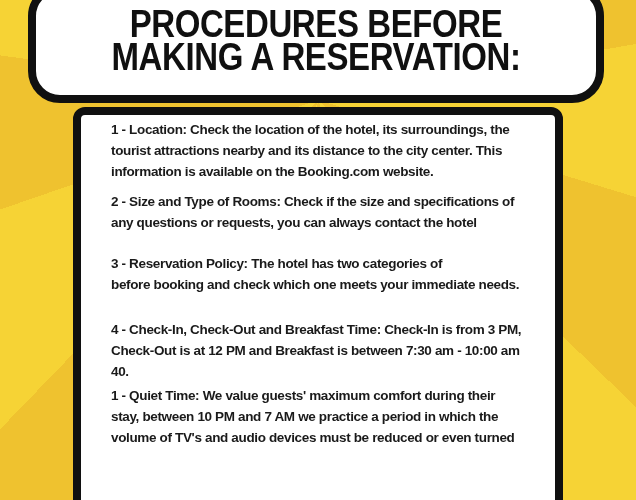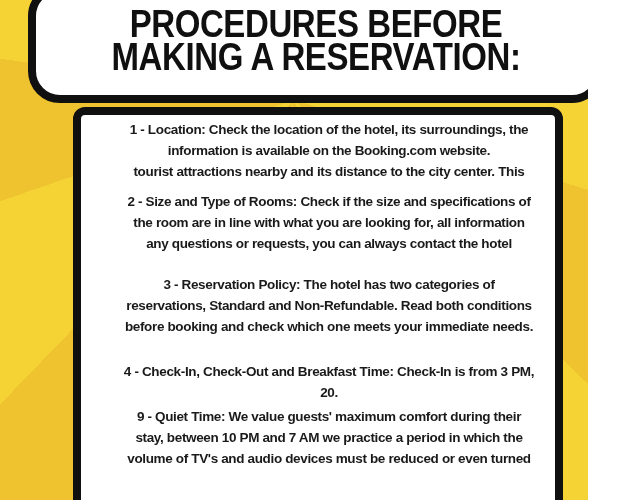--- a/index.html
+++ b/index.html
@@ -5,21 +5,21 @@
   :root{
     --gold:#efc22f;
     --gold-light:#f6d335;
     --ink:#101010;
     --panel:#ffffff;
     --text:#1a1a1a;
   }
   html,body{margin:0;padding:0;}
   .viewport{
     position:relative;
-    width:588px;height:500px;
+    width:636px;height:500px;
     overflow:hidden;
     background-color:var(--gold);
     background-image:repeating-conic-gradient(from 197deg at 50% 20%,
       var(--gold) 0deg 27deg,
       var(--gold-light) 27deg 54deg);
     font-family:"Liberation Sans", sans-serif;
   }
   .header-box{
     position:absolute;
     left:28px;top:-16px;
@@ -54,58 +54,56 @@
     overflow:hidden;
     z-index:1;
   }
   .procedure{
     margin:0 0 9px;
     font-weight:bold;
     font-size:13.5px;
     line-height:21px;
     letter-spacing:-0.35px;
     color:var(--text);
-    text-align:center;
   }
   .procedure:nth-child(2){margin-bottom:20px;}
   .procedure:nth-child(4){margin-bottom:3px;margin-top:24px;}
   .line{white-space:nowrap;}
 </style>
 </head>
 <body>
 
 <div class="viewport">
   <div class="header-box">
     <h1 class="title">
       <span class="t-line">PROCEDURES BEFORE</span>
       <span class="t-line">MAKING A RESERVATION:</span>
     </h1>
   </div>
 
   <div class="card">
     <div class="procedures">
         <div class="procedure">
           <div class="line">1 - Location: Check the location of the hotel, its surroundings, the</div>
+          <div class="line">tourist attractions nearby and its distance to the city center. This</div>
           <div class="line">information is available on the Booking.com website.</div>
-          <div class="line">tourist attractions nearby and its distance to the city center. This</div>
         </div>
         <div class="procedure">
           <div class="line">2 - Size and Type of Rooms: Check if the size and specifications of</div>
-          <div class="line">the room are in line with what you are looking for, all information</div>
           <div class="line">any questions or requests, you can always contact the hotel</div>
         </div>
         <div class="procedure">
           <div class="line">3 - Reservation Policy: The hotel has two categories of</div>
-          <div class="line">reservations, Standard and Non-Refundable. Read both conditions</div>
           <div class="line">before booking and check which one meets your immediate needs.</div>
         </div>
         <div class="procedure">
           <div class="line">4 - Check-In, Check-Out and Breakfast Time: Check-In is from 3 PM,</div>
-          <div class="line">20.</div>
+          <div class="line">Check-Out is at 12 PM and Breakfast is between 7:30 am - 10:00 am</div>
+          <div class="line">40.</div>
         </div>
         <div class="procedure">
-          <div class="line">9 - Quiet Time: We value guests' maximum comfort during their</div>
+          <div class="line">1 - Quiet Time: We value guests' maximum comfort during their</div>
           <div class="line">stay, between 10 PM and 7 AM we practice a period in which the</div>
           <div class="line">volume of TV's and audio devices must be reduced or even turned</div>
         </div>
       </div>
   </div>
 </div>
 
 </body></html>

